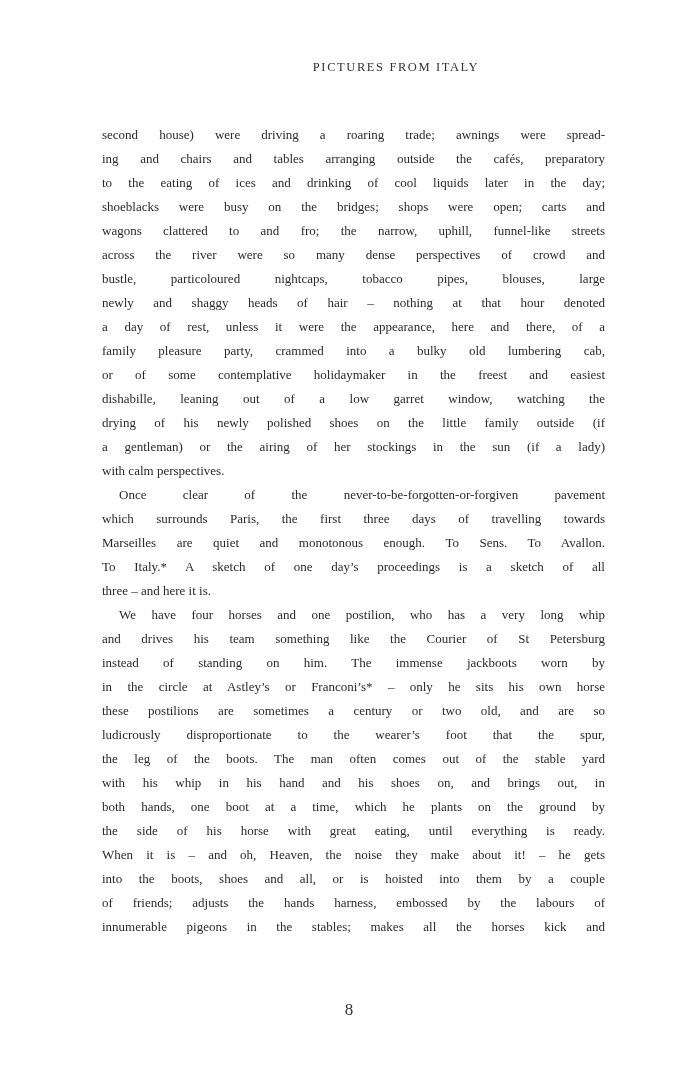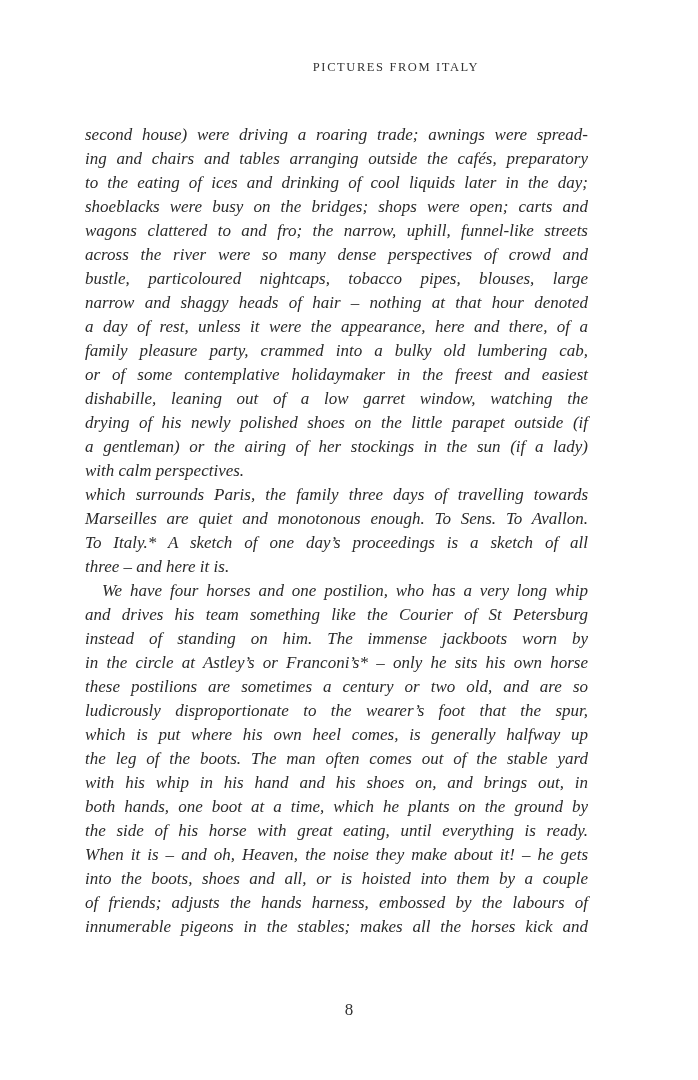--- a/index.html
+++ b/index.html
@@ -23,25 +23,24 @@
       text-align: center;
       font-size: 12.5px;
       letter-spacing: 1.6px;
       text-transform: uppercase;
       color: #333;
       padding-left: 47px;
     }
     .text-block {
       position: absolute;
       top: 123px;
-      left: 85px;
+      left: 102px;
       width: 503px;
-      font-size: 17px;
+      font-size: 13px;
       line-height: 24px;
-      font-style: italic;
     }
     .line {
       display: block;
       white-space: nowrap;
       text-align: justify;
       text-align-last: justify;
       height: 24px;
     }
     .line.last {
       text-align-last: left;
@@ -65,39 +64,39 @@
 <div class="running-head">Pictures from Italy</div>
 
 <div class="text-block" id="text-block">
     <span class="line">second house) were driving a roaring trade; awnings were spread-</span>
     <span class="line">ing and chairs and tables arranging outside the cafés, preparatory</span>
     <span class="line">to the eating of ices and drinking of cool liquids later in the day;</span>
     <span class="line">shoeblacks were busy on the bridges; shops were open; carts and</span>
     <span class="line">wagons clattered to and fro; the narrow, uphill, funnel-like streets</span>
     <span class="line">across the river were so many dense perspectives of crowd and</span>
     <span class="line">bustle, particoloured nightcaps, tobacco pipes, blouses, large</span>
-    <span class="line">narrow and shaggy heads of hair – nothing at that hour denoted</span>
+    <span class="line">newly and shaggy heads of hair – nothing at that hour denoted</span>
     <span class="line">a day of rest, unless it were the appearance, here and there, of a</span>
     <span class="line">family pleasure party, crammed into a bulky old lumbering cab,</span>
     <span class="line">or of some contemplative holidaymaker in the freest and easiest</span>
     <span class="line">dishabille, leaning out of a low garret window, watching the</span>
-    <span class="line">drying of his newly polished shoes on the little parapet outside (if</span>
+    <span class="line">drying of his newly polished shoes on the little family outside (if</span>
     <span class="line">a gentleman) or the airing of her stockings in the sun (if a lady)</span>
     <span class="line last">with calm perspectives.</span>
-    <span class="line">which surrounds Paris, the family three days of travelling towards</span>
+    <span class="line indent">Once clear of the never-to-be-forgotten-or-forgiven pavement</span>
+    <span class="line">which surrounds Paris, the first three days of travelling towards</span>
     <span class="line">Marseilles are quiet and monotonous enough. To Sens. To Avallon.</span>
     <span class="line">To Italy.* A sketch of one day’s proceedings is a sketch of all</span>
     <span class="line last">three – and here it is.</span>
     <span class="line indent">We have four horses and one postilion, who has a very long whip</span>
     <span class="line">and drives his team something like the Courier of St Petersburg</span>
     <span class="line">instead of standing on him. The immense jackboots worn by</span>
     <span class="line">in the circle at Astley’s or Franconi’s* – only he sits his own horse</span>
     <span class="line">these postilions are sometimes a century or two old, and are so</span>
     <span class="line">ludicrously disproportionate to the wearer’s foot that the spur,</span>
-    <span class="line">which is put where his own heel comes, is generally halfway up</span>
     <span class="line">the leg of the boots. The man often comes out of the stable yard</span>
     <span class="line">with his whip in his hand and his shoes on, and brings out, in</span>
     <span class="line">both hands, one boot at a time, which he plants on the ground by</span>
     <span class="line">the side of his horse with great eating, until everything is ready.</span>
     <span class="line">When it is – and oh, Heaven, the noise they make about it! – he gets</span>
     <span class="line">into the boots, shoes and all, or is hoisted into them by a couple</span>
     <span class="line">of friends; adjusts the hands harness, embossed by the labours of</span>
     <span class="line">innumerable pigeons in the stables; makes all the horses kick and</span>
   </div>
 

